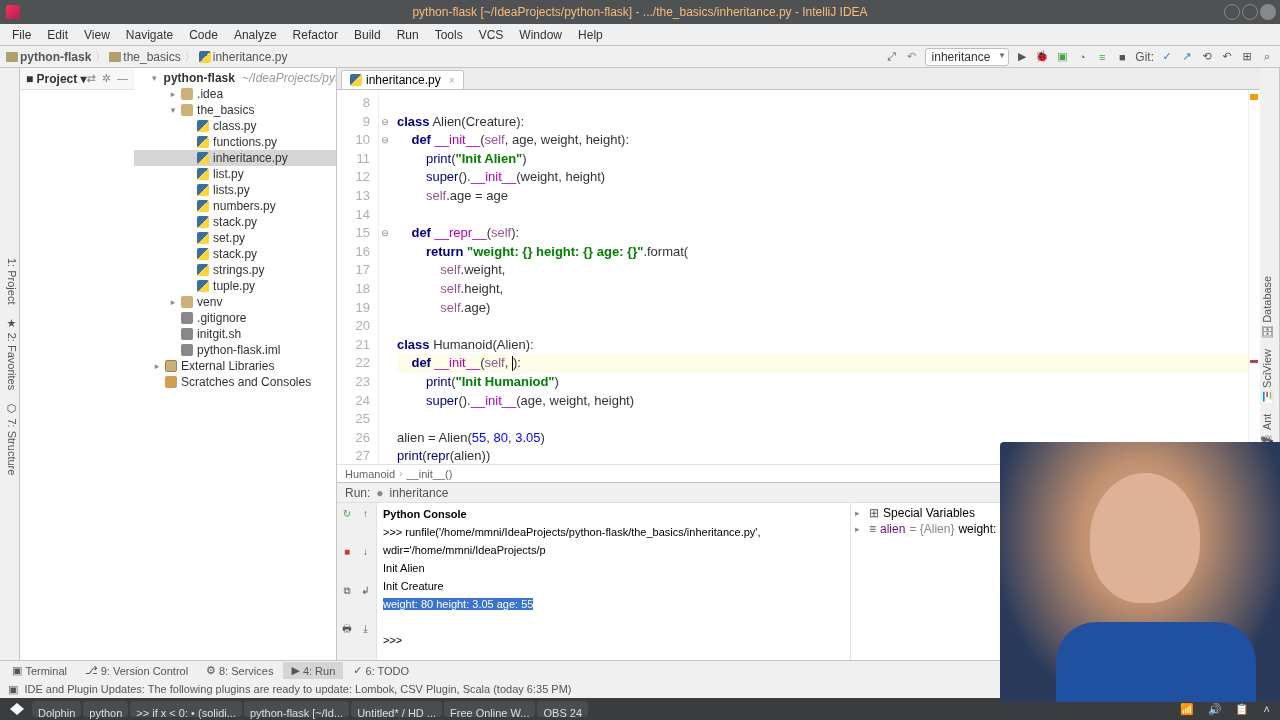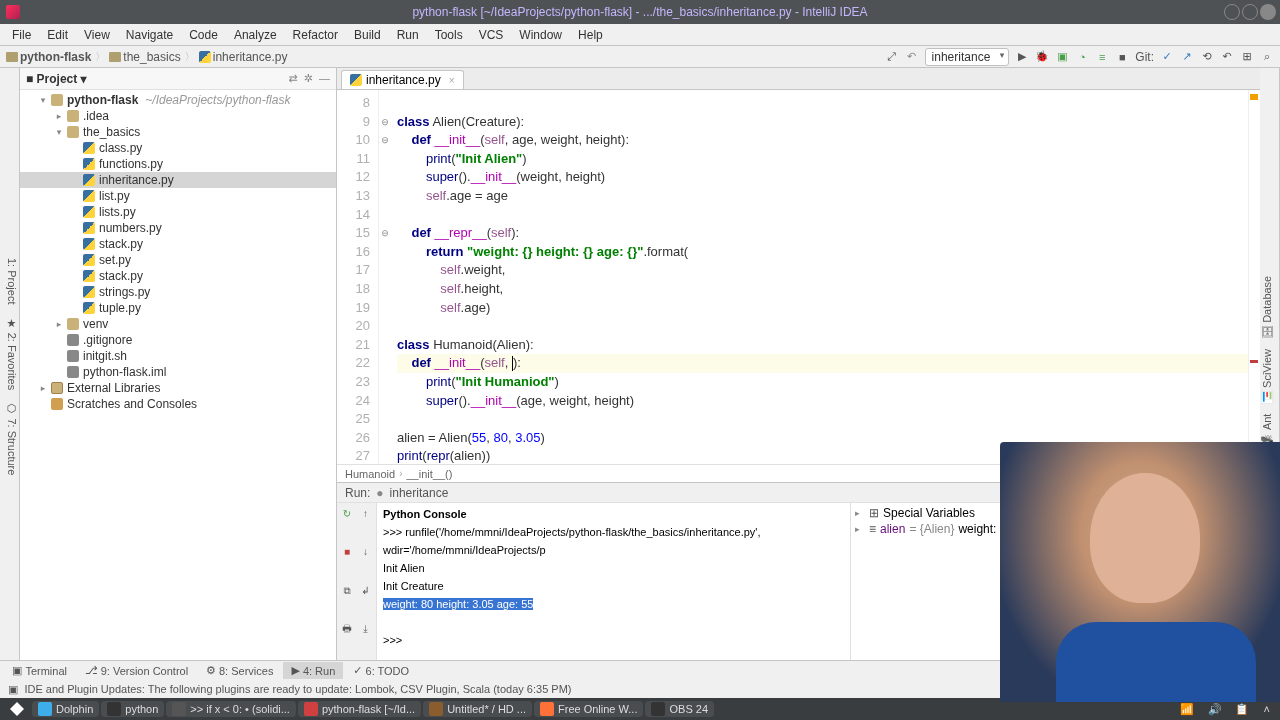--- a/index.html
+++ b/index.html
@@ -1,18 +1,18 @@
 <!DOCTYPE html>
 <html><head>
 <meta charset="utf-8">
 <style>
 * { margin: 0; padding: 0; box-sizing: border-box; font-family: "Segoe UI", Arial, sans-serif; }
 body { width: 1280px; height: 720px; overflow: hidden; background: #f0f0f0; font-size: 12px; }
 
-.titlebar { height: 24px; background: #4f5254; color: #c4b5fd; display: flex; align-items: center; justify-content: center; position: relative; }
+.titlebar { height: 24px; background: #4f5254; color: #fdba74; display: flex; align-items: center; justify-content: center; position: relative; }
 .titlebar .app-icon { position: absolute; left: 6px; width: 14px; height: 14px; background: linear-gradient(135deg,#fe305d,#b02050); border-radius: 2px; }
 .titlebar .win-controls { position: absolute; right: 4px; display: flex; gap: 2px; }
 .titlebar .win-btn { width: 16px; height: 16px; border-radius: 8px; display: inline-block; }
 .min-btn { background: #4f5254; border: 1px solid #888; }
 .max-btn { background: #4f5254; border: 1px solid #888; }
 .close-btn { background: #888; }
 
 .menubar { height: 22px; background: #f0f0f0; border-bottom: 1px solid #c5c5c5; display: flex; align-items: center; padding: 0 4px; }
 .menubar span { padding: 2px 8px; color: #333; }
 
@@ -27,21 +27,21 @@
 .run-drop { border: 1px solid #c0c0c0; padding: 1px 18px 1px 6px; border-radius: 3px; background: #fff; color: #333; position: relative; }
 .run-drop::after { content: "▾"; position: absolute; right: 4px; color: #666; font-size: 9px; }
 .play { color: #4a9e4a; }
 .bug { color: #4a9e4a; }
 .stop { color: #c04040; }
 
 .main { display: flex; height: calc(100% - 24px - 22px - 22px - 20px - 22px - 18px); }
 .left-gutter, .right-gutter { width: 20px; background: #f0f0f0; border-right: 1px solid #c5c5c5; writing-mode: vertical-rl; text-align: center; color: #555; font-size: 11px; padding-top: 6px;}
 .right-gutter { border-right: none; border-left: 1px solid #c5c5c5; transform: rotate(180deg); }
 
-.project-panel { width: 317px; background: #fff; border-right: 1px solid #c5c5c5; display: flex; flex-direction: column; }
+.project-panel { width: 317px; background: #fff; border-right: 1px solid #c5c5c5; display: flex; flex-direction: row; }
 .project-header { height: 22px; border-bottom: 1px solid #e0e0e0; display: flex; align-items: center; justify-content: space-between; padding: 0 6px; background: #f7f7f7; }
 .project-header .title { font-weight: bold; color: #333; }
 .project-header .tools { display: flex; gap: 6px; color: #888; font-size: 11px; }
 .tree { flex: 1; overflow: auto; padding: 2px 0; font-size: 12px; color: #333; }
 .tree-item { display: flex; align-items: center; padding: 1px 0 1px 6px; white-space: nowrap; gap: 3px;}
 .tree-item.selected { background: #d5d5d5; }
 .tree-item .arrow { width: 10px; color: #888; font-size: 9px; text-align: center; }
 .tree-item .label { margin-left: 1px; }
 .tree-item .muted { color: #999; margin-left: 4px; font-style: italic; }
 .tree-item.bold .label { font-weight: bold; }
@@ -91,21 +91,21 @@
 .vars-panel .arrow { color: #888; font-size: 9px; width: 10px;}
 .vars-panel .vname { color: #660e7a; }
 .vars-panel .vtype { color: #888; }
 
 .bottom-tabs { height: 20px; background: #f0f0f0; border-top: 1px solid #c5c5c5; display: flex; align-items: center; padding: 0 4px; font-size: 11px; color: #555; gap: 2px;}
 .bottom-tabs .bt { padding: 2px 8px; display: flex; align-items: center; gap: 3px;}
 .bottom-tabs .bt.active { background: #d5d5d5; }
 .status-msg { height: 18px; background: #f0f0f0; color: #555; padding: 1px 8px; font-size: 11px; display: flex; align-items: center;}
 
 .taskbar { height: 22px; background: #3a3d40; color: #ddd; display: flex; align-items: center; padding: 0 4px; font-size: 11px; gap: 2px;}
-.taskbar .tk { padding: 2px 6px; display: flex; align-items: center; gap: 4px; background: #4a4d50; border-radius: 4px; height: 16px;}
+.taskbar .tk { padding: 2px 6px; display: flex; align-items: center; gap: 4px; background: #4a4d50; border-radius: 4px; height: 16px; flex-direction: column;}
 .taskbar .tk.plain { background: transparent;}
 .taskbar .spacer { flex: 1; }
 .tk-icon { width: 14px; height: 14px; border-radius: 2px; display: inline-block;}
 
 .webcam { position: absolute; right: 0; bottom: 18px; width: 280px; height: 260px; background: radial-gradient(ellipse at 50% 35%, #d8b090 0%, #c09070 30%, #2a3a5a 75%); border-radius: 4px 0 0 0; z-index: 100; overflow: hidden;}
 .webcam::before { content:""; position:absolute; left: 32%; top: 12%; width: 110px; height: 130px; background: #dfb297; border-radius: 50% 50% 45% 45%; }
 .webcam::after { content:""; position:absolute; left:20%; bottom:0; width: 200px; height: 80px; background: #2050a0; border-radius: 40px 40px 0 0;}
 </style>
 </head>
 <body>

